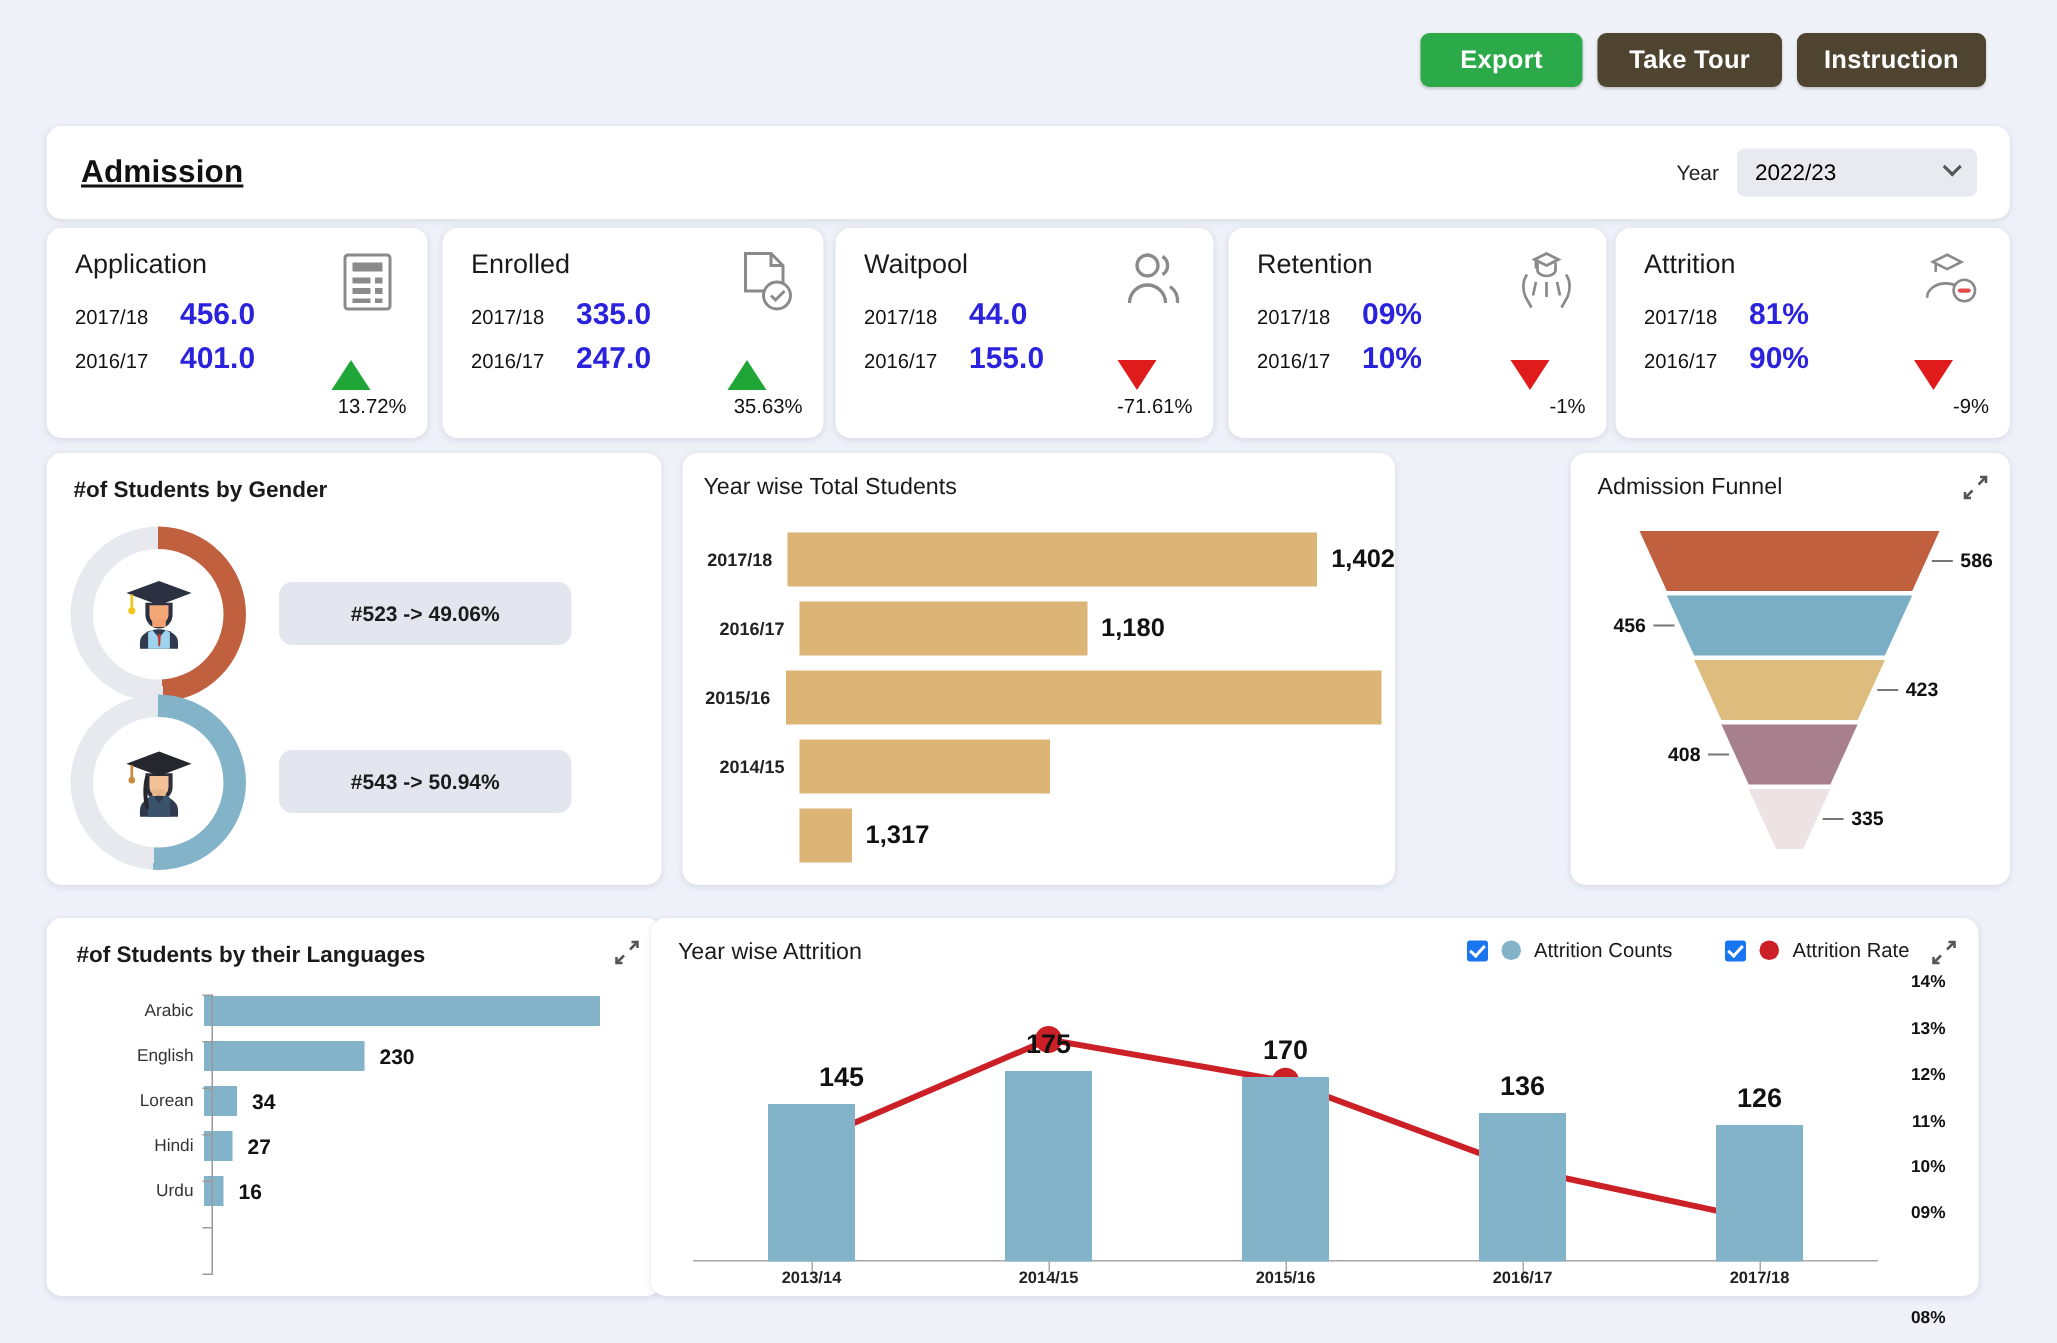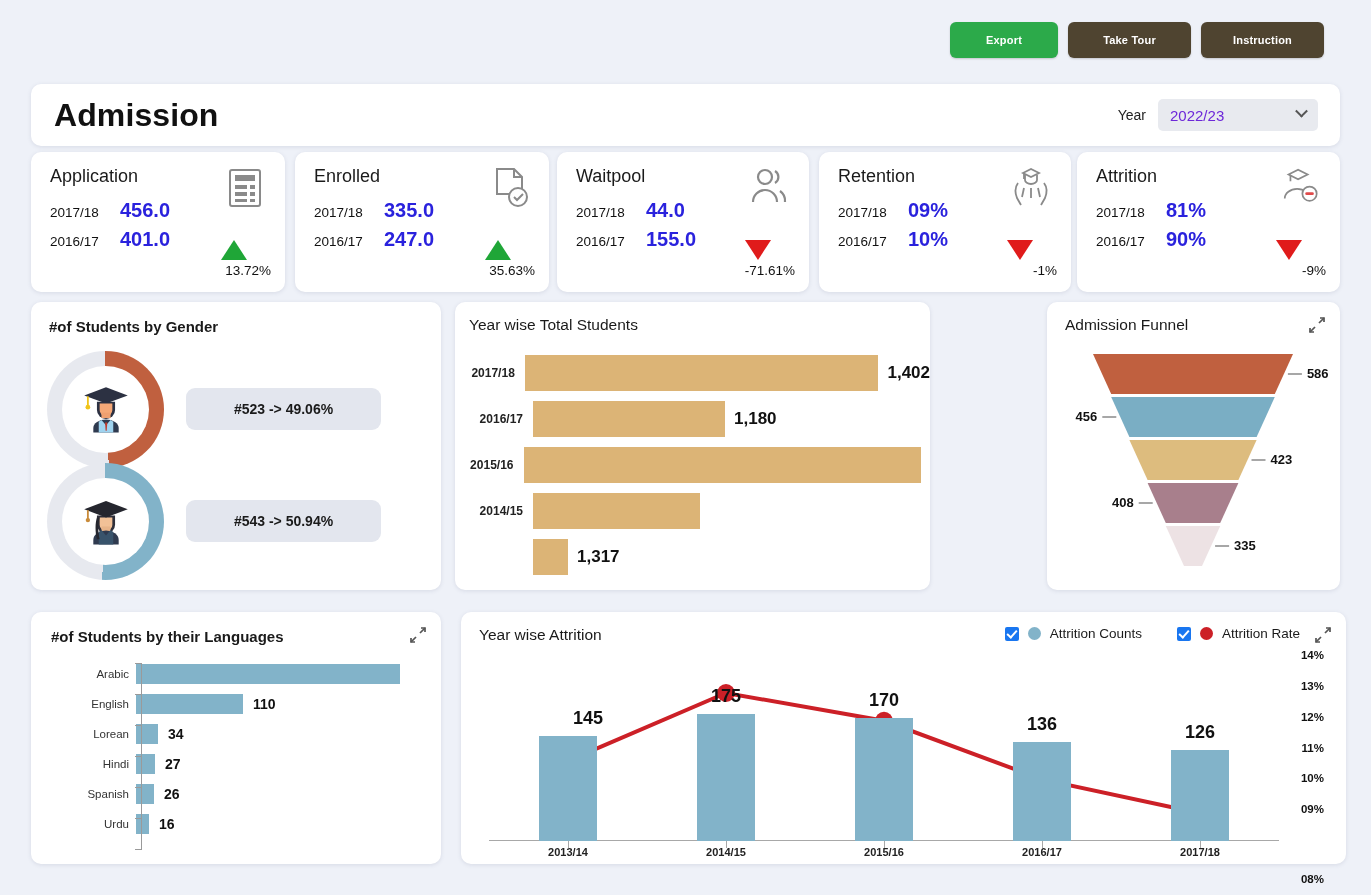--- a/index.html
+++ b/index.html
@@ -8,39 +8,39 @@
     background: #eef1f8;
     font-family: "Liberation Sans", sans-serif;
     overflow: hidden;
   }
   .page { position: relative; width: 1371px; height: 895px; }
 
   
   .topbar { position: absolute; top: 22px; right: 47px; display: flex; gap: 10px; }
   .btn {
     border: none; border-radius: 6px; color: #fff;
-    font-size: 11px; font-weight: 600; letter-spacing: .2px;
+    font-size: 17px; font-weight: 600; letter-spacing: .2px;
     padding: 0 18px; height: 36px; line-height: 36px; cursor: pointer;
     box-shadow: 0 1px 2px rgba(0,0,0,.18);
   }
   .btn-export { background: #2caa4a; min-width: 108px; }
   .btn-tour   { background: #4f4430; min-width: 123px; }
   .btn-instr  { background: #4f4430; min-width: 123px; }
 
   
   .card { background: #fff; border-radius: 10px; box-shadow: 0 1px 4px rgba(60,70,110,.13); position: absolute; }
 
   
   .header { left: 31px; top: 84px; width: 1309px; height: 62px; display: flex; align-items: center; }
-  .header h1 { font-size: 32px; font-weight: bold; color: #111; margin-left: 23px; letter-spacing: .1px; }
+  .header h1 { font-size: 21px; font-weight: bold; color: #111; margin-left: 23px; letter-spacing: .1px; text-decoration: underline; }
   .year-wrap { margin-left: auto; margin-right: 22px; display: flex; align-items: center; gap: 12px; }
   .year-label { font-size: 14px; color: #222; }
   .year-select {
     width: 160px; height: 32px; background: #e8eaef; border: none; border-radius: 5px;
-    font-size: 15px; color: #6d28d9; padding: 0 12px; position: relative; display: flex; align-items: center;
+    font-size: 15px; color: #000000; padding: 0 12px; position: relative; display: flex; align-items: center;
     cursor: pointer;
   }
   .chev { position: absolute; right: 12px; width: 9px; height: 9px; border-right: 2px solid #555; border-bottom: 2px solid #555; transform: rotate(45deg) translate(-3px,-3px); }
 
   
   .kpi { top: 152px; height: 140px; padding: 14px 16px 0 19px; }
   .kpi .title { font-size: 18px; color: #1a1a1a; font-weight: 500; }
   .kpi .rows { margin-top: 12px; }
   .kpi .row { display: flex; align-items: baseline; margin-bottom: 6px; }
   .kpi .yr { font-size: 13.5px; color: #111; width: 62px; }
@@ -83,21 +83,21 @@
   .ybar-row { display: flex; align-items: center; height: 46px; }
   .ybar-label { width: 68px; text-align: right; font-size: 12px; font-weight: bold; color: #222; margin-right: 10px; }
   .ybar { height: 36px; background: #dcb476; }
   .ybar-val { font-size: 17px; font-weight: bold; color: #111; margin-left: 9px; white-space: nowrap; }
 
   
   .funnel-wrap { position: relative; width: 100%; height: 232px; margin-top: 6px; }
 
   
   #card-lang { left: 31px;  top: 612px; width: 410px; height: 252px; }
-  #card-attr { left: 461px; top: 612px; width: 885px; height: 252px; }
+  #card-attr { left: 434px; top: 612px; width: 885px; height: 252px; }
 
   .lang-body { position: relative; padding: 14px 0 0 0; }
   .lang-row { display: flex; align-items: center; height: 30px; }
   .lang-label { width: 105px; text-align: right; font-size: 11.5px; color: #333; padding-right: 7px; }
   .lang-bar { height: 20px; background: #82b3c9; }
   .lang-val { font-size: 14px; font-weight: bold; color: #111; margin-left: 10px; }
   .lang-axis { position: absolute; left: 110px; top: 18px; width: 1px; height: 186px; background: #9a9a9a; }
   .tickmark { position: absolute; left: 104px; width: 7px; height: 1px; background: #9a9a9a; }
 
   
@@ -395,36 +395,31 @@
     <div class="lang-body" id="lang-rows">
       <div class="lang-axis"></div>
     <div class="lang-row">
           <div class="lang-label">Arabic</div>
           <div class="lang-bar" style="width: 264px; background: rgb(130, 179, 201);"></div>
           <div class="lang-val"></div>
         </div>
         <div class="lang-row">
           <div class="lang-label">English</div>
           <div class="lang-bar" style="width: 107px; background: rgb(130, 179, 201);"></div>
-          <div class="lang-val">110</div>
+          <div class="lang-val">230</div>
         </div>
         <div class="lang-row">
           <div class="lang-label">Lorean</div>
           <div class="lang-bar" style="width: 22px; background: rgb(130, 179, 201);"></div>
           <div class="lang-val">34</div>
         </div>
         <div class="lang-row">
           <div class="lang-label">Hindi</div>
           <div class="lang-bar" style="width: 19px; background: rgb(130, 179, 201);"></div>
           <div class="lang-val">27</div>
-        </div>
-        <div class="lang-row">
-          <div class="lang-label">Spanish</div>
-          <div class="lang-bar" style="width: 18px; background: rgb(130, 179, 201);"></div>
-          <div class="lang-val">26</div>
         </div>
         <div class="lang-row">
           <div class="lang-label">Urdu</div>
           <div class="lang-bar" style="width: 13px; background: rgb(130, 179, 201);"></div>
           <div class="lang-val">16</div>
         </div>
         <div class="tickmark" style="top: 18px;"></div>
         <div class="tickmark" style="top: 49px;"></div>
         <div class="tickmark" style="top: 80px;"></div>
         <div class="tickmark" style="top: 111px;"></div>

